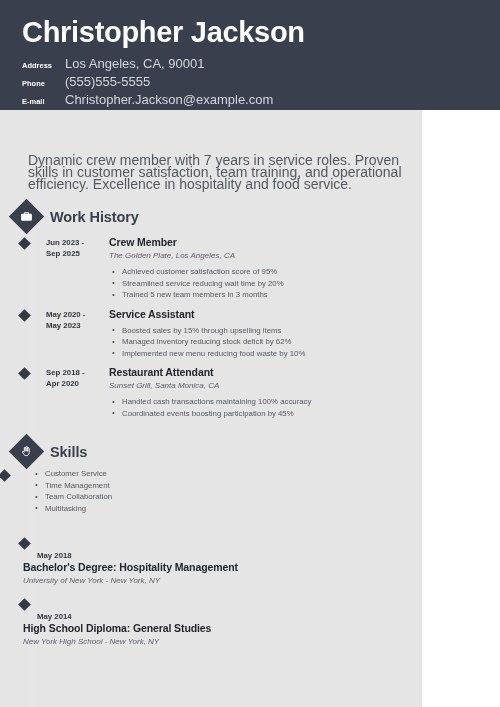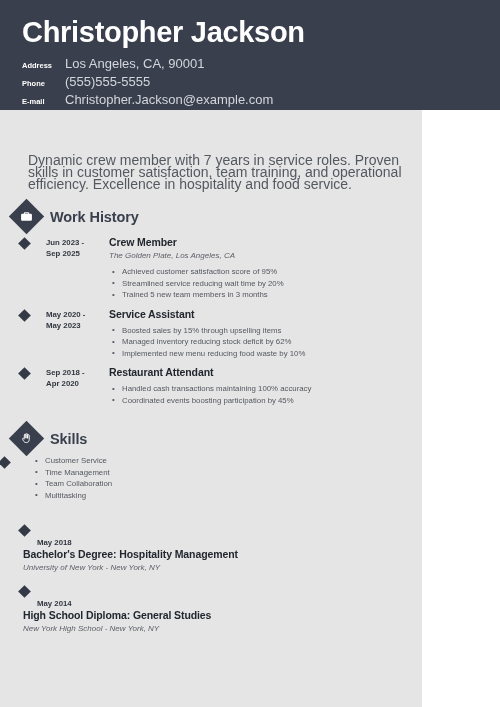--- a/index.html
+++ b/index.html
@@ -306,20 +306,21 @@
       </div>
 
       <div class="entry">
         <div class="diamond-small"></div>
         <div class="entry-date">
           <div>Sep 2018 -</div>
           <div>Apr 2020</div>
         </div>
         <div class="entry-body">
           <div class="entry-title">Restaurant Attendant</div>
+          <div class="entry-sub">Sunset Grill, Santa Monica, CA</div>
           <ul class="entry-bullets">
             <li>Handled cash transactions maintaining 100% accuracy</li>
             <li>Coordinated events boosting participation by 45%</li>
           </ul>
         </div>
       </div>
 
     </div>
 
     <div class="section section-skills">

